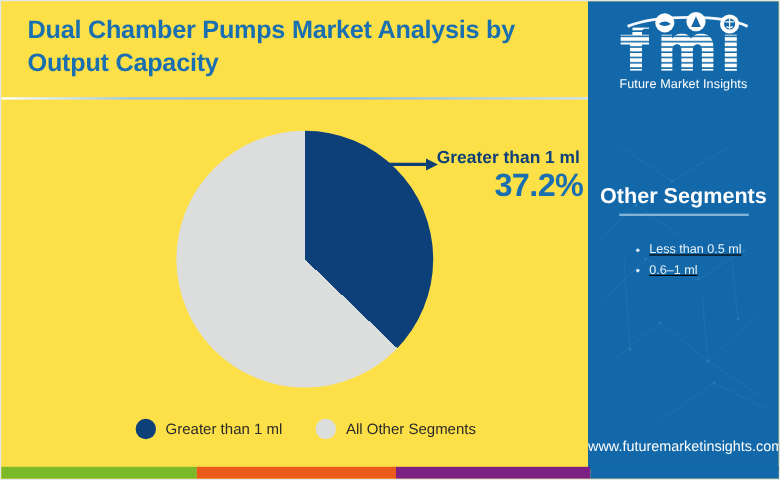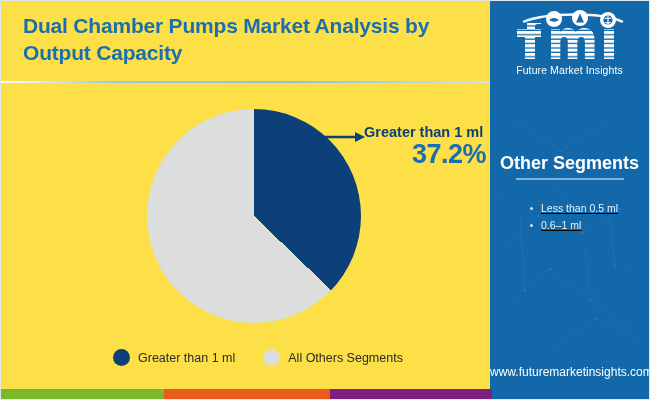--- a/index.html
+++ b/index.html
@@ -182,21 +182,21 @@
   <div id="callout-label">Greater than 1 ml</div>
   <div id="callout-value">37.2%</div>
 
   <div id="legend">
     <div class="legend-item">
       <span class="legend-swatch" style="background: rgb(13, 63, 120);"></span>
       <span class="legend-text">Greater than 1 ml</span>
     </div>
     <div class="legend-item">
       <span class="legend-swatch" style="background: rgb(220, 221, 221);"></span>
-      <span class="legend-text">All Others Segments</span>
+      <span class="legend-text">All Other Segments</span>
     </div>
   </div>
 
   <div id="side-panel" style="background: rgb(18, 104, 168);">
 
     <svg id="panel-texture" viewBox="0 0 159 390" preserveAspectRatio="none">
       <g stroke="#6fb2dd" stroke-width="0.7" fill="none" opacity="0.55">
         <path d="M12 250 L48 215 L92 232 L130 208"></path>
         <path d="M20 300 L60 268 L100 300 L140 262"></path>
         <path d="M8 200 L40 170 L78 196"></path>

